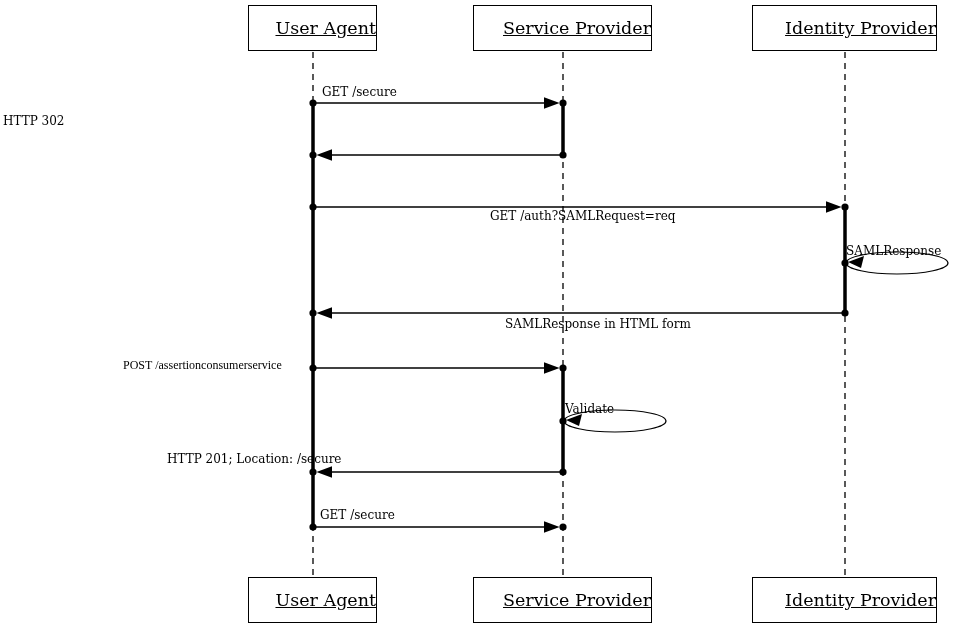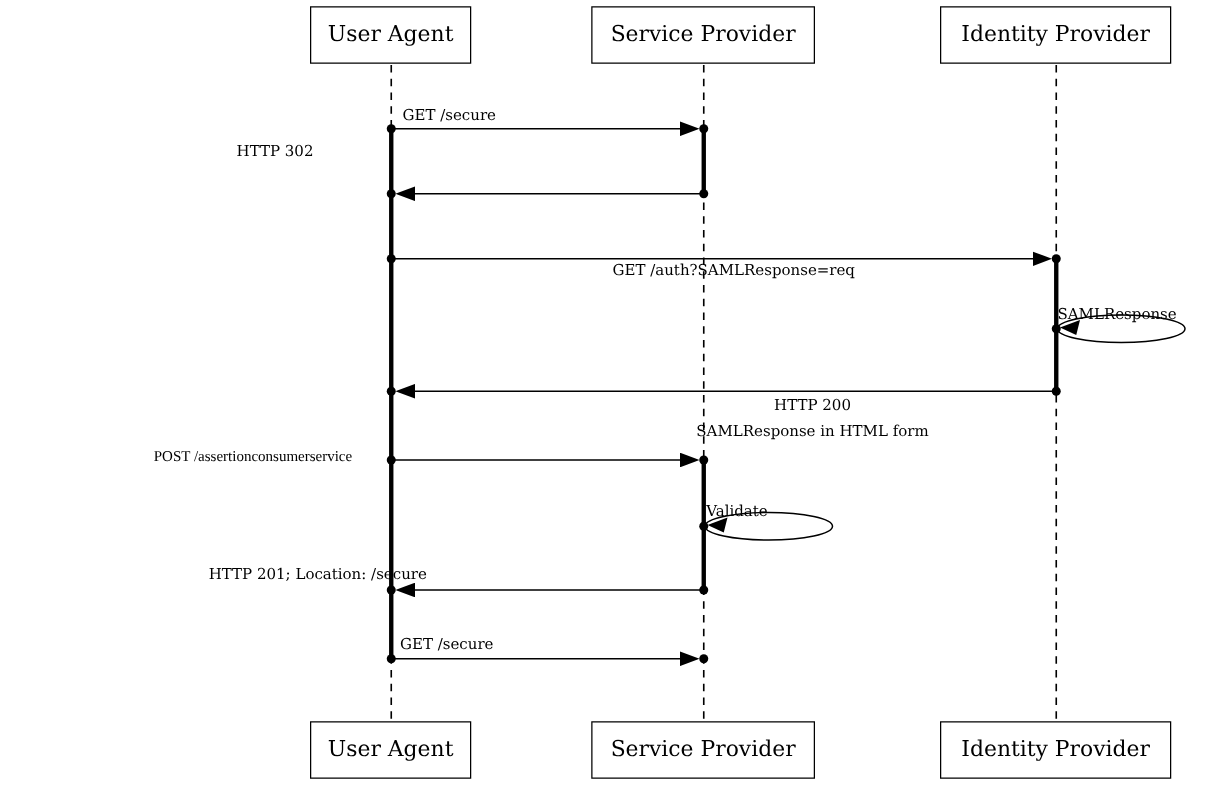--- a/index.html
+++ b/index.html
@@ -13,32 +13,33 @@
     overflow: hidden;
   }
   .stage svg.wires { position: absolute; left: 0; top: 0; }
   .actor-box {
     position: absolute;
     height: 44px;
     border: 1.5px solid #000000;
     background: #ffffff;
     display: flex;
     align-items: center;
-    justify-content: center;
+    justify-content: flex-end;
     font-size: 17.5px;
     white-space: nowrap;
     box-sizing: content-box;
+    text-decoration: underline;
   }
   .msg {
     position: absolute;
     font-size: 12px;
     line-height: 21px;
     white-space: nowrap;
   }
-  .msg.center { text-align: center; }
+  .msg.center { }
 </style>
 </head>
 <body>
 
 <div class="stage">
 
   <svg class="wires" width="975" height="630" viewBox="0 0 975 630">
     <defs>
       <marker id="arr" viewBox="0 0 12 9" refX="10" refY="4.5" markerWidth="12" markerHeight="9" orient="auto">
         <path d="M0,0 L12,4.5 L0,9 Z" fill="#000000"></path>
@@ -110,26 +111,25 @@
   <div class="actor-box" style="left:752px; top:577px; width:183px;">
     <span>Identity Provider</span>
   </div>
 
   <div class="msg" style="left:322px; top:82px;">GET /secure</div>
 
   <div class="msg center" style="left:3px; top:111px; width:434px;">
     <div>HTTP 302</div>
   </div>
 
-  <div class="msg" style="left:490px; top:206px;">GET /auth?SAMLResponse=req</div>
+  <div class="msg" style="left:490px; top:206px;">GET /auth?SAMLRequest=req</div>
 
   <div class="msg" style="left:846px; top:241px;">SAMLResponse</div>
 
   <div class="msg center" style="left:505px; top:314px; width:290px;">
-    <div>HTTP 200</div>
     <div>SAMLResponse in HTML form</div>
   </div>
 
   <div class="msg" style="left:123px; top:355px;font-family:Liberation Serif, serif;">POST /assertionconsumerservice</div>
 
   <div class="msg" style="left:565px; top:399px;">Validate</div>
 
   <div class="msg" style="left:167px; top:449px;">HTTP 201; Location: /secure</div>
 
   <div class="msg" style="left:320px; top:505px;">GET /secure</div>

